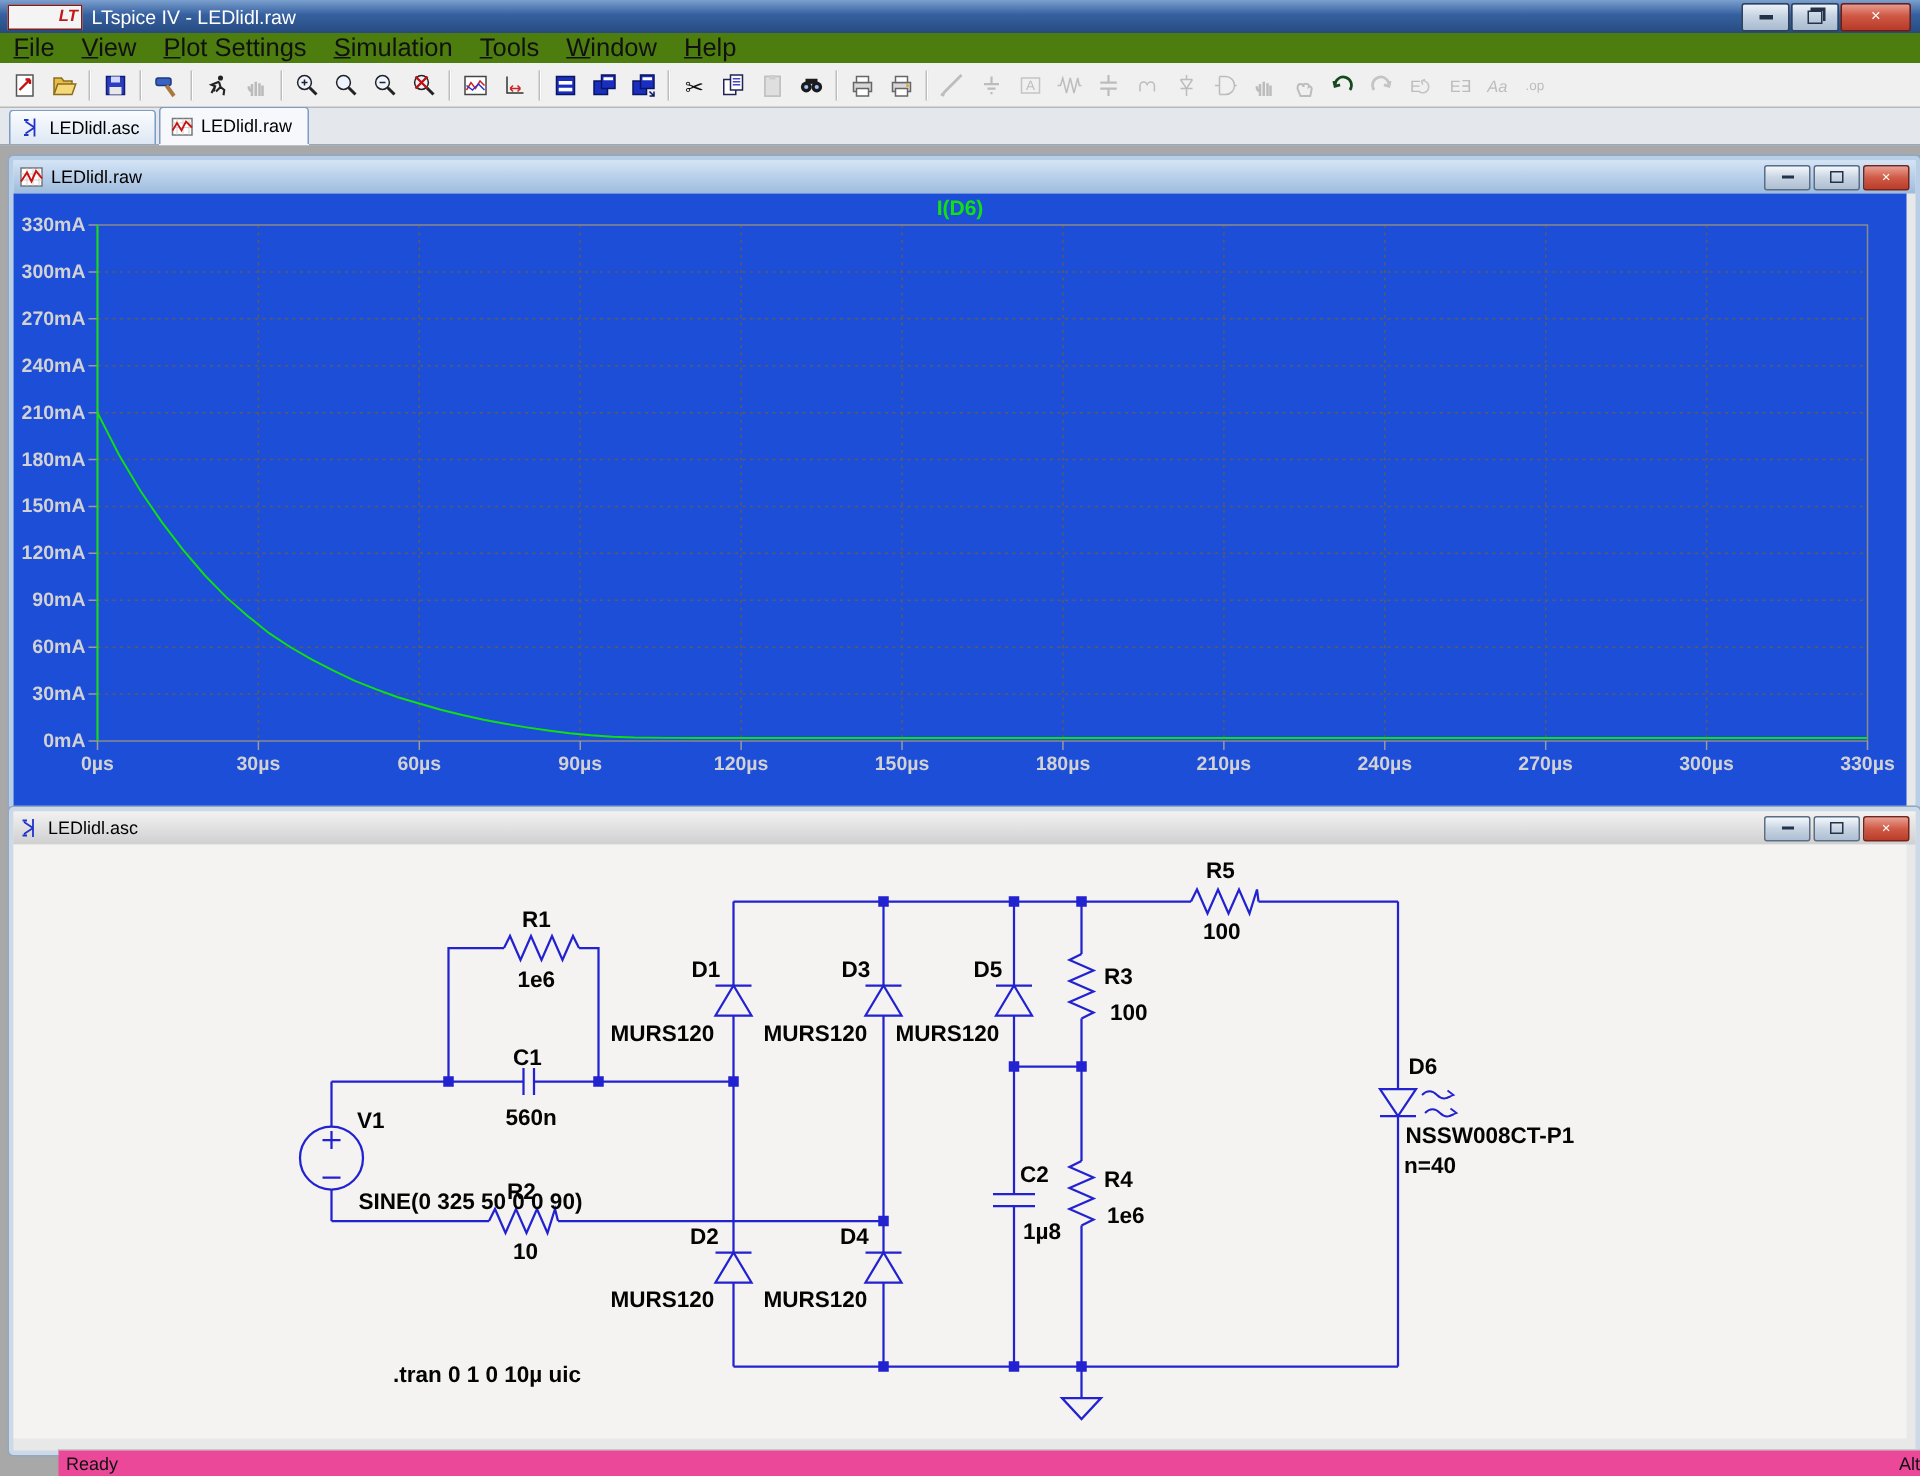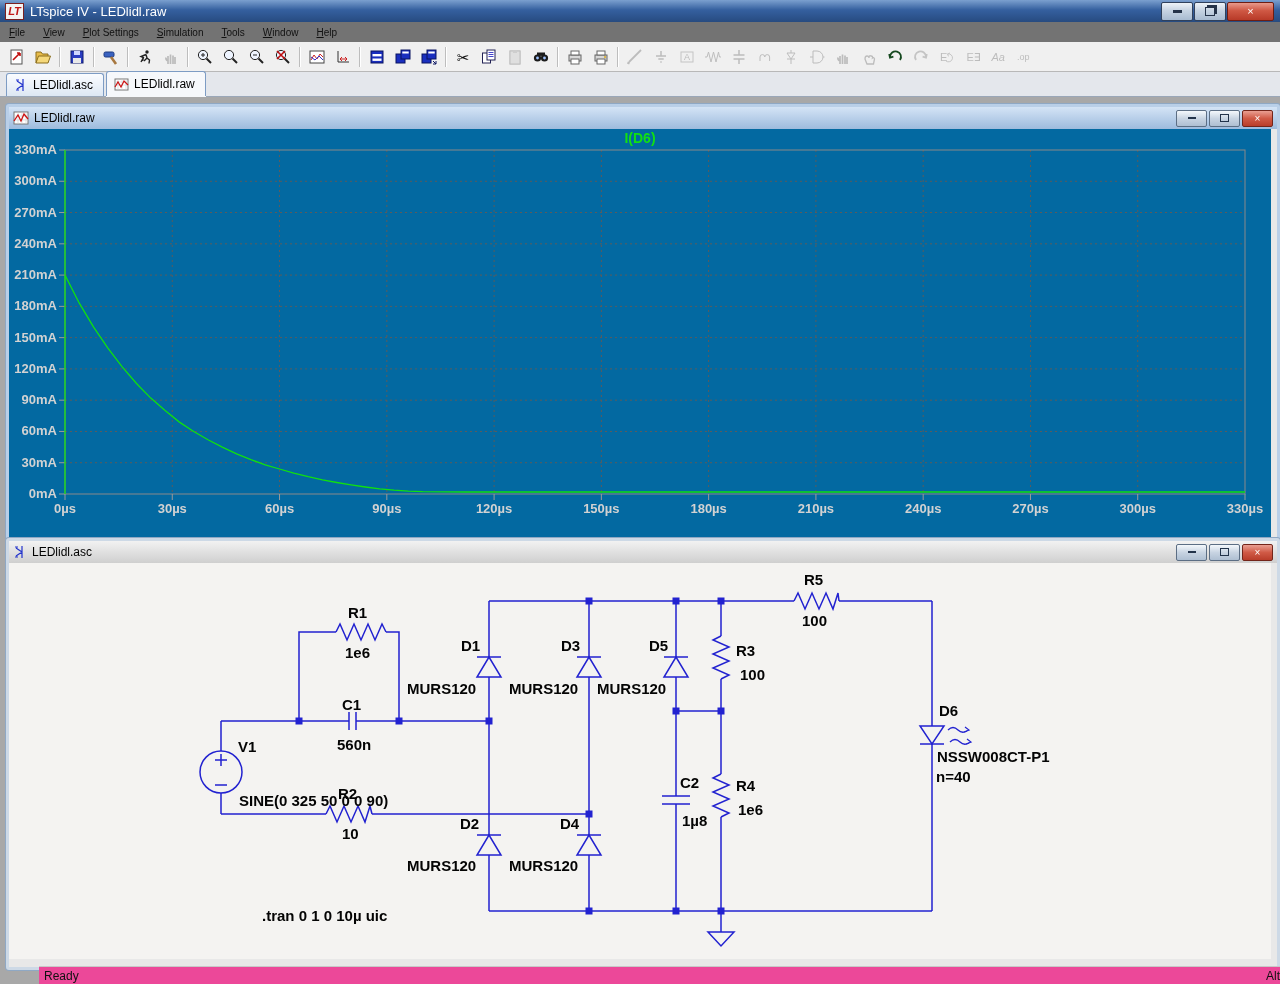--- a/index.html
+++ b/index.html
@@ -1,29 +1,29 @@
 <!DOCTYPE html>
 <html><head>
 <meta charset="utf-8">
 <style>
   html,body{margin:0;padding:0;background:#a8a8a8;width:1280px;height:984px;overflow:hidden;
     font-family:"Liberation Sans",sans-serif;-webkit-font-smoothing:antialiased;}
   .titlebar{position:absolute;left:0;top:0;width:1280px;height:22px;
     background:linear-gradient(#7ba0cf,#35609f 45%,#274b80);display:flex;align-items:center;color:#fff;font-size:13px;}
   .lt-logo{width:17px;height:15px;background:#f4f4f4;border:1px solid #7a2020;margin:0 6px 0 5px;
-    color:#c01818;font-weight:bold;font-style:italic;font-size:11px;line-height:14px;text-align:center;}
+    color:#c01818;font-weight:bold;font-style:italic;font-size:11px;line-height:14px;text-align:center;padding-left:31px;}
   .win-btns{margin-left:auto;display:flex;margin-right:6px;}
   .wbtn{width:30px;height:17px;margin-left:1px;border:1px solid #30415c;border-radius:2px;
     background:linear-gradient(#eef3f8,#c6d3e2 45%,#a8bbd0);display:flex;align-items:center;justify-content:center;
     color:#1c2c40;font-size:11px;line-height:1;}
   .wbtn.close{width:45px;background:linear-gradient(#e89a8c,#cf5844 45%,#b83a28);color:#fff;border-color:#6e1d12;}
   .minbar{width:9px;height:3px;background:#253349;}
   .restore-box{width:8px;height:7px;border:1px solid #253349;background:transparent;box-shadow:2px -2px 0 -0px #253349;}
-  .menubar{position:absolute;left:0;top:22px;width:1280px;height:20px;background:#737373;border-bottom:1px solid #d8d8d8;
-    display:flex;align-items:center;font-size:10px;color:#111;}
+  .menubar{position:absolute;left:0;top:22px;width:1280px;height:20px;background:#4d7c0f;border-bottom:1px solid #d8d8d8;
+    display:flex;align-items:center;font-size:17px;color:#111;}
   .menu-item{padding:2px 9px;}
   .menu-item u{text-decoration:underline;}
   .toolbar{position:absolute;left:0;top:42px;width:1280px;height:30px;background:#f0f0f0;border-bottom:1px solid #b8b8b8;
     display:flex;align-items:center;padding-left:4px;box-sizing:border-box;}
   .tbtn{width:26px;height:24px;display:flex;align-items:center;justify-content:center;border-radius:2px;}
   .tbtn.disabled{opacity:.5;}
   .tsep{width:1px;height:20px;background:#bdbdbd;border-right:1px solid #fff;margin:0 3px;}
   .tabbar{position:absolute;left:0;top:72px;width:1280px;height:25px;background:#e4e7ec;border-bottom:1px solid #9aa7b8;
     display:flex;align-items:flex-end;padding-left:6px;box-sizing:border-box;font-size:12px;}
   .tab{display:flex;align-items:center;gap:5px;border:1px solid #7d9cc4;border-bottom:none;border-radius:3px 3px 0 0;
@@ -34,21 +34,21 @@
   .childwin .ctitle{height:22px;display:flex;align-items:center;font-size:12px;color:#000;padding:0 4px;}
   .ctitle.active-t{background:linear-gradient(#d4e4f6,#9dbbdd);}
   .ctitle.inactive-t{background:linear-gradient(#f2f2f2,#cfcfcf);}
   .ctitle .cicon{margin-right:5px;display:flex;}
   .cbtns{margin-left:auto;display:flex;}
   .cbtn{width:29px;height:15px;margin-left:2px;border:1px solid #5c6e84;border-radius:2px;
     background:linear-gradient(#f4f8fc,#c8d4e2 50%,#aebfd2);display:flex;align-items:center;justify-content:center;font-size:10px;color:#1a2636;}
   .cbtn.close{background:linear-gradient(#ea9f92,#d05a46 50%,#b93d2a);color:#fff;border-color:#73251a;}
   .cminbar{width:8px;height:2px;background:#22334a;}
   .cbox{width:7px;height:6px;border:1px solid #22334a;}
-  .plot-client{position:relative;width:1262px;height:502px;background:#0369a1;}
+  .plot-client{position:relative;width:1262px;height:502px;background:#1d4ed8;}
   .legend{position:absolute;left:0;top:1px;width:100%;text-align:center;font-size:14px;font-weight:bold;color:#12e012;}
   .sch-client{position:relative;width:1262px;height:396px;background:#f4f3f1;}
   .statusbar{position:absolute;left:0;top:966px;width:1280px;height:18px;background:#ec4899;border-top:1px solid #c8c8c8;
     font-size:12px;color:#111;display:flex;align-items:center;padding:0 5px;box-sizing:border-box;margin-left:39px;}
   .status-right{margin-left:auto;text-align:right;}
   svg text{font-family:"Liberation Sans",sans-serif;}
   .schsvg text{font-weight:bold;font-size:15px;fill:#040404;}
 </style>
 </head>
 <body>

